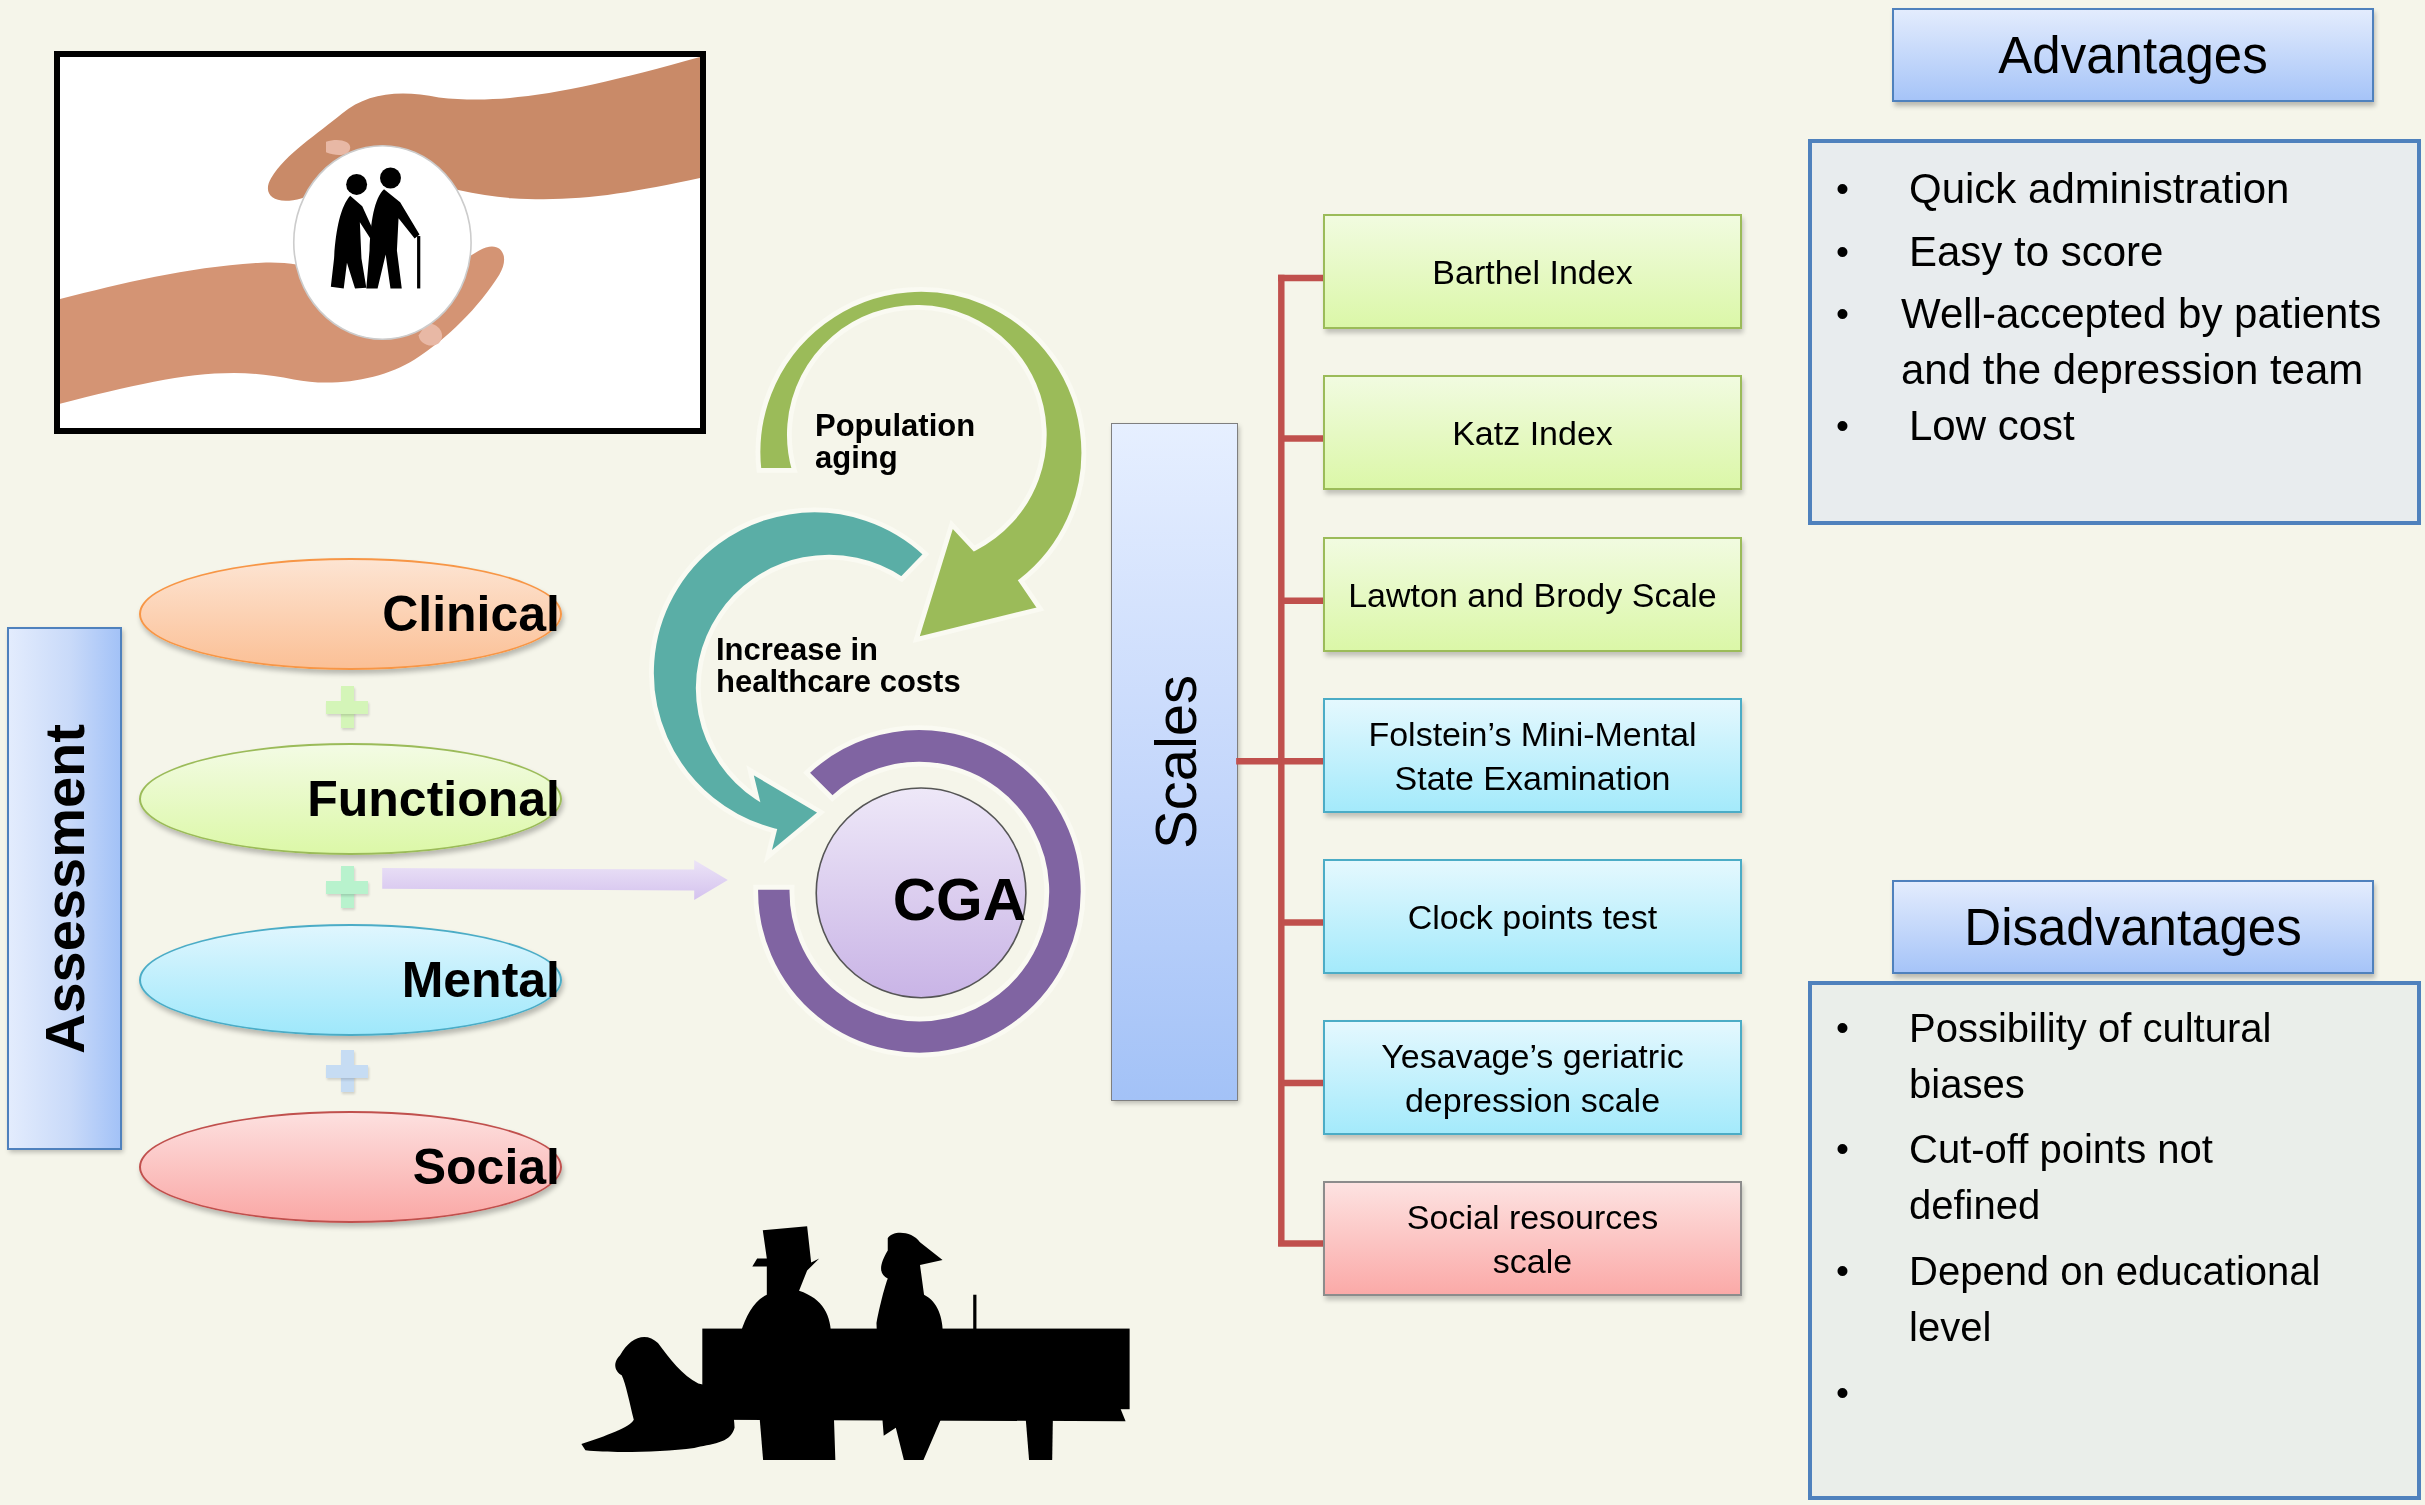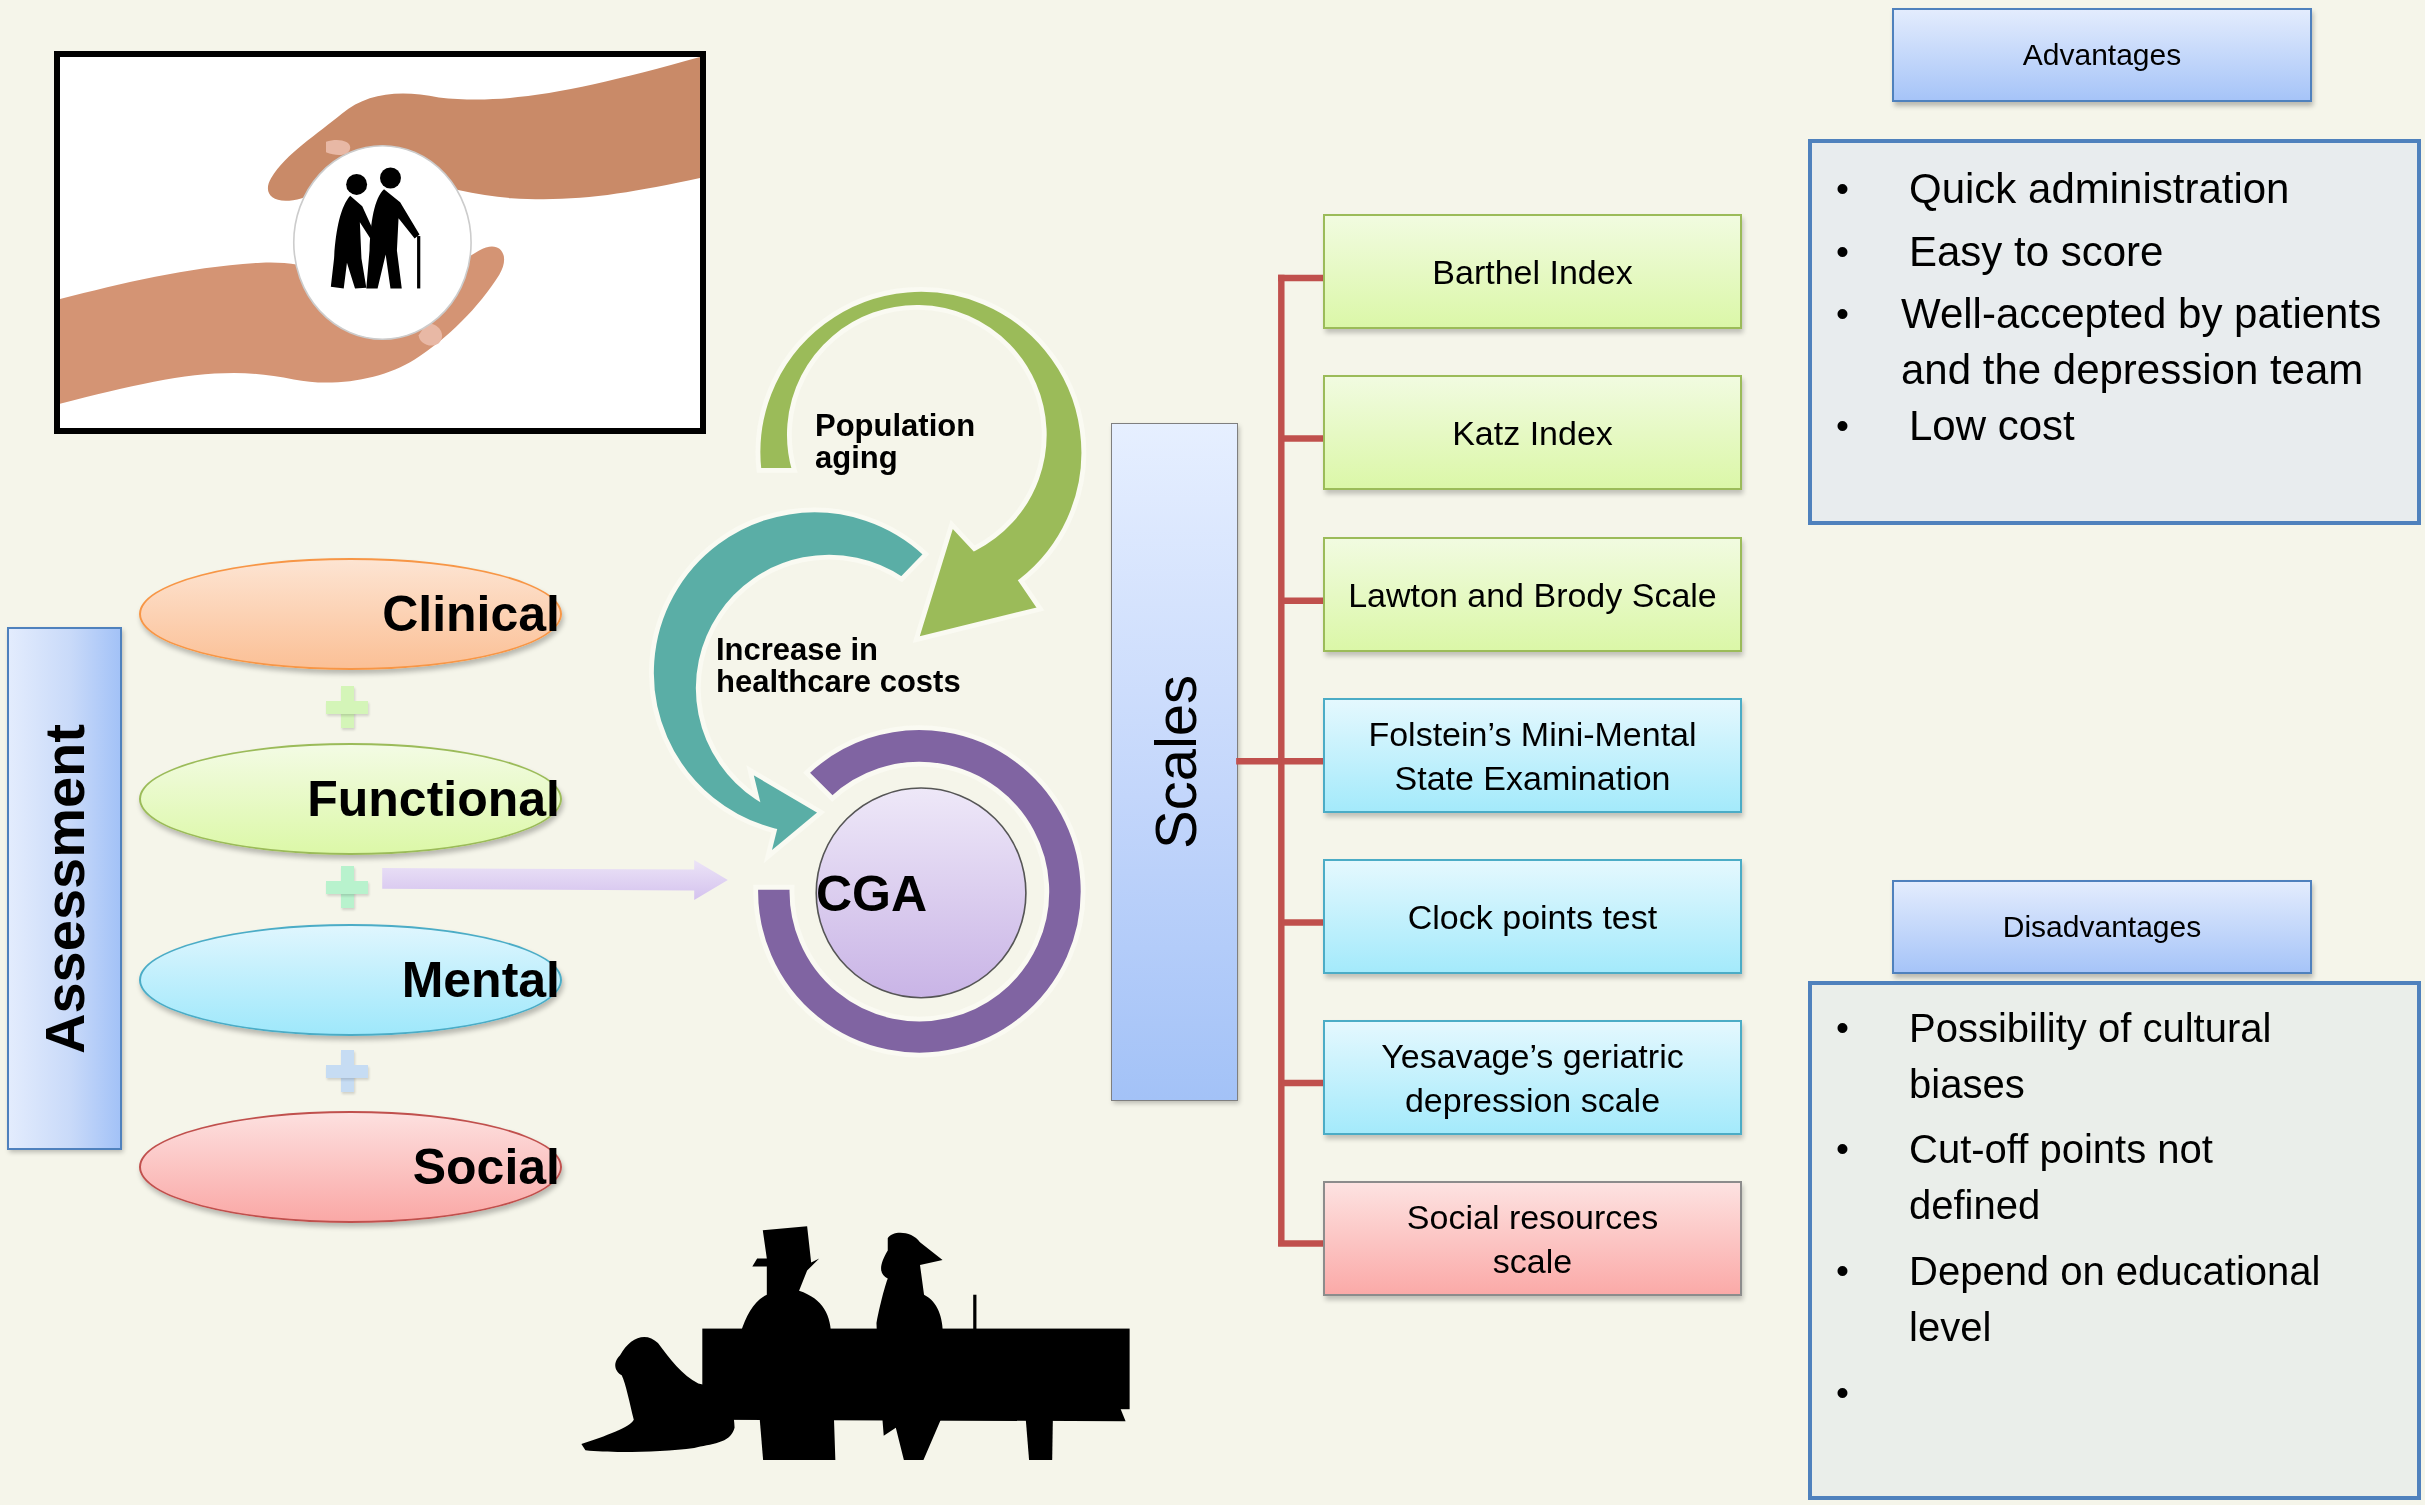--- a/index.html
+++ b/index.html
@@ -33,39 +33,39 @@
   .plus1 { top:686px; --pc:#d4f5b8; }
   .plus2 { top:866px; --pc:#b8f2cd; }
   .plus3 { top:1050px; --pc:#c6dcf3; }
 
   .flow-arrow { left:381px; top:860px; width:348px; height:40px; }
 
   .cycle { left:613px; top:266px; width:500px; height:807px; }
   .cycle-label { position:absolute; font-weight:bold; font-size:31px; line-height:32px; }
   .lbl-pop { left:815px; top:410px; }
   .lbl-inc { left:716px; top:634px; }
-  .cga-text { position:absolute; left:816px; top:865px; width:210px; text-align:left; font-weight:bold; font-size:50px; }
+  .cga-text { position:absolute; left:816px; top:865px; width:210px; text-align:right; font-weight:bold; font-size:60px; }
 
   
   .scales { left:1111px; top:423px; width:125px; height:676px; border:1.6px solid #7f7f7f;
             background:linear-gradient(#e6efff,#c3d6fb 55%,#a3c2f7); box-shadow:2.4px 3.2px 4.8px rgba(0,0,0,.25); }
   .scales-label { position:absolute; left:50%; top:50%; transform:translate(-50%,-50%) rotate(-90deg);
                   font-size:58px; white-space:nowrap; }
   .tree { left:1236px; top:274px; width:89px; height:976px; }
 
   .scale-item { position:absolute; left:1323px; width:419px; height:115px; display:flex; align-items:center; justify-content:center;
                 text-align:center; font-size:34px; line-height:44px; box-shadow:2.4px 4px 4.8px rgba(0,0,0,.22); box-sizing:border-box; }
   .si-green { border:2.4px solid #9bbb59; background:linear-gradient(#f1fbe0,#dbf7a8); }
   .si-blue { border:2.4px solid #4bacc6; background:linear-gradient(#e4f8fe,#a4eafb); }
   .si-red { border:2.4px solid #8c8c8c; background:linear-gradient(#fde2e1,#fbaaa8); }
 
   
-  .hdr { position:absolute; left:1892px; width:420px; height:94px; border:2.4px solid #4f81bd; box-sizing:border-box;
+  .hdr { position:absolute; left:1892px; width:482px; height:94px; border:2.4px solid #4f81bd; box-sizing:border-box;
          background:linear-gradient(#e3ecfd,#a6c4f8); display:flex; align-items:center; justify-content:center;
-         font-size:30px; box-shadow:2.4px 4px 4.8px rgba(0,0,0,.25); }
+         font-size:51px; box-shadow:2.4px 4px 4.8px rgba(0,0,0,.25); }
   .hdr-adv { top:8px; }
   .hdr-dis { top:840px;margin-top:40px; }
   .list-box { position:absolute; left:1808px; width:613px; border:4.8px solid #4f81bd; box-sizing:border-box; background:#e8ecee; }
   .adv-box { top:139px; height:386px; padding:18px 8px 0 0; }
   .dis-box { top:981px; height:519px; padding:14.5px 8px 0 0; background:#eaeeea; }
   .list-box ul { list-style:none; margin:0; padding:0; }
   .list-box li { position:relative; padding-left:97px; font-size:42px; }
   .list-box li .bullet { position:absolute; left:24px; top:0; font-size:37px; }
   .adv-box li { line-height:56px; margin-bottom:6.5px; }
   .dis-box li { line-height:56px; margin-bottom:9.7px; font-size:40px; }

